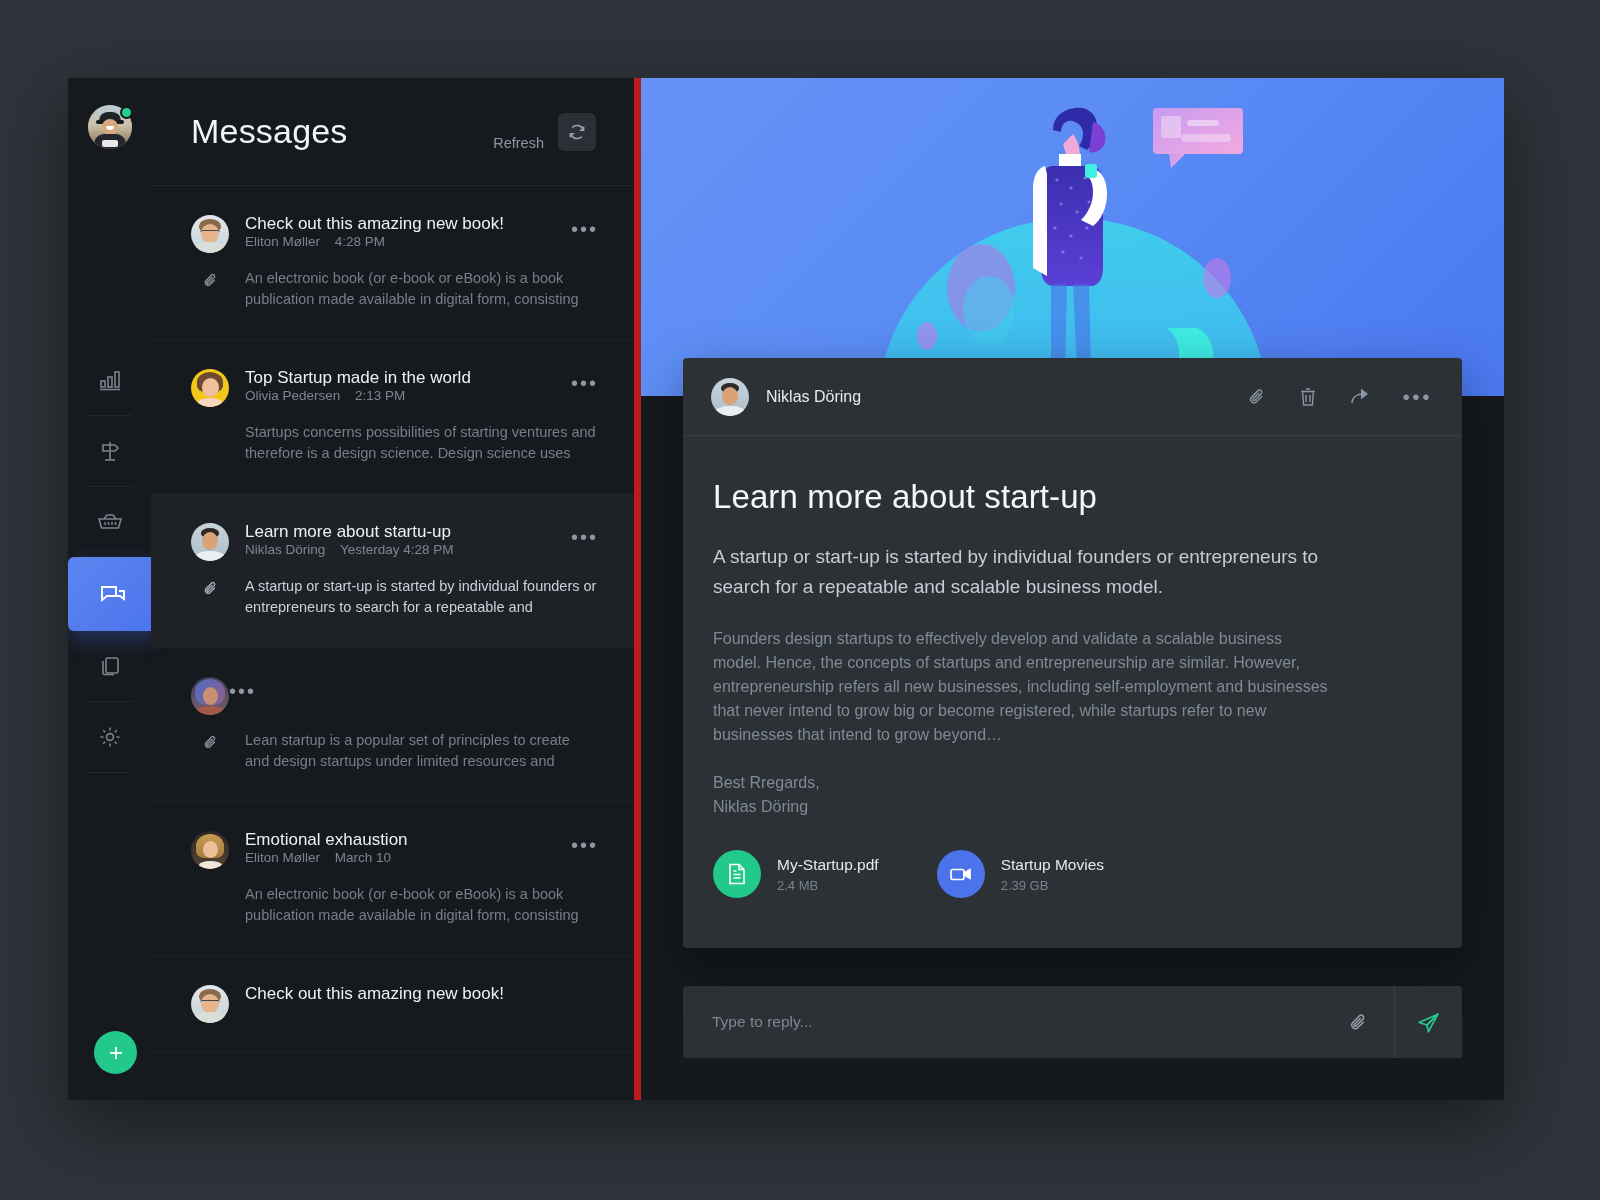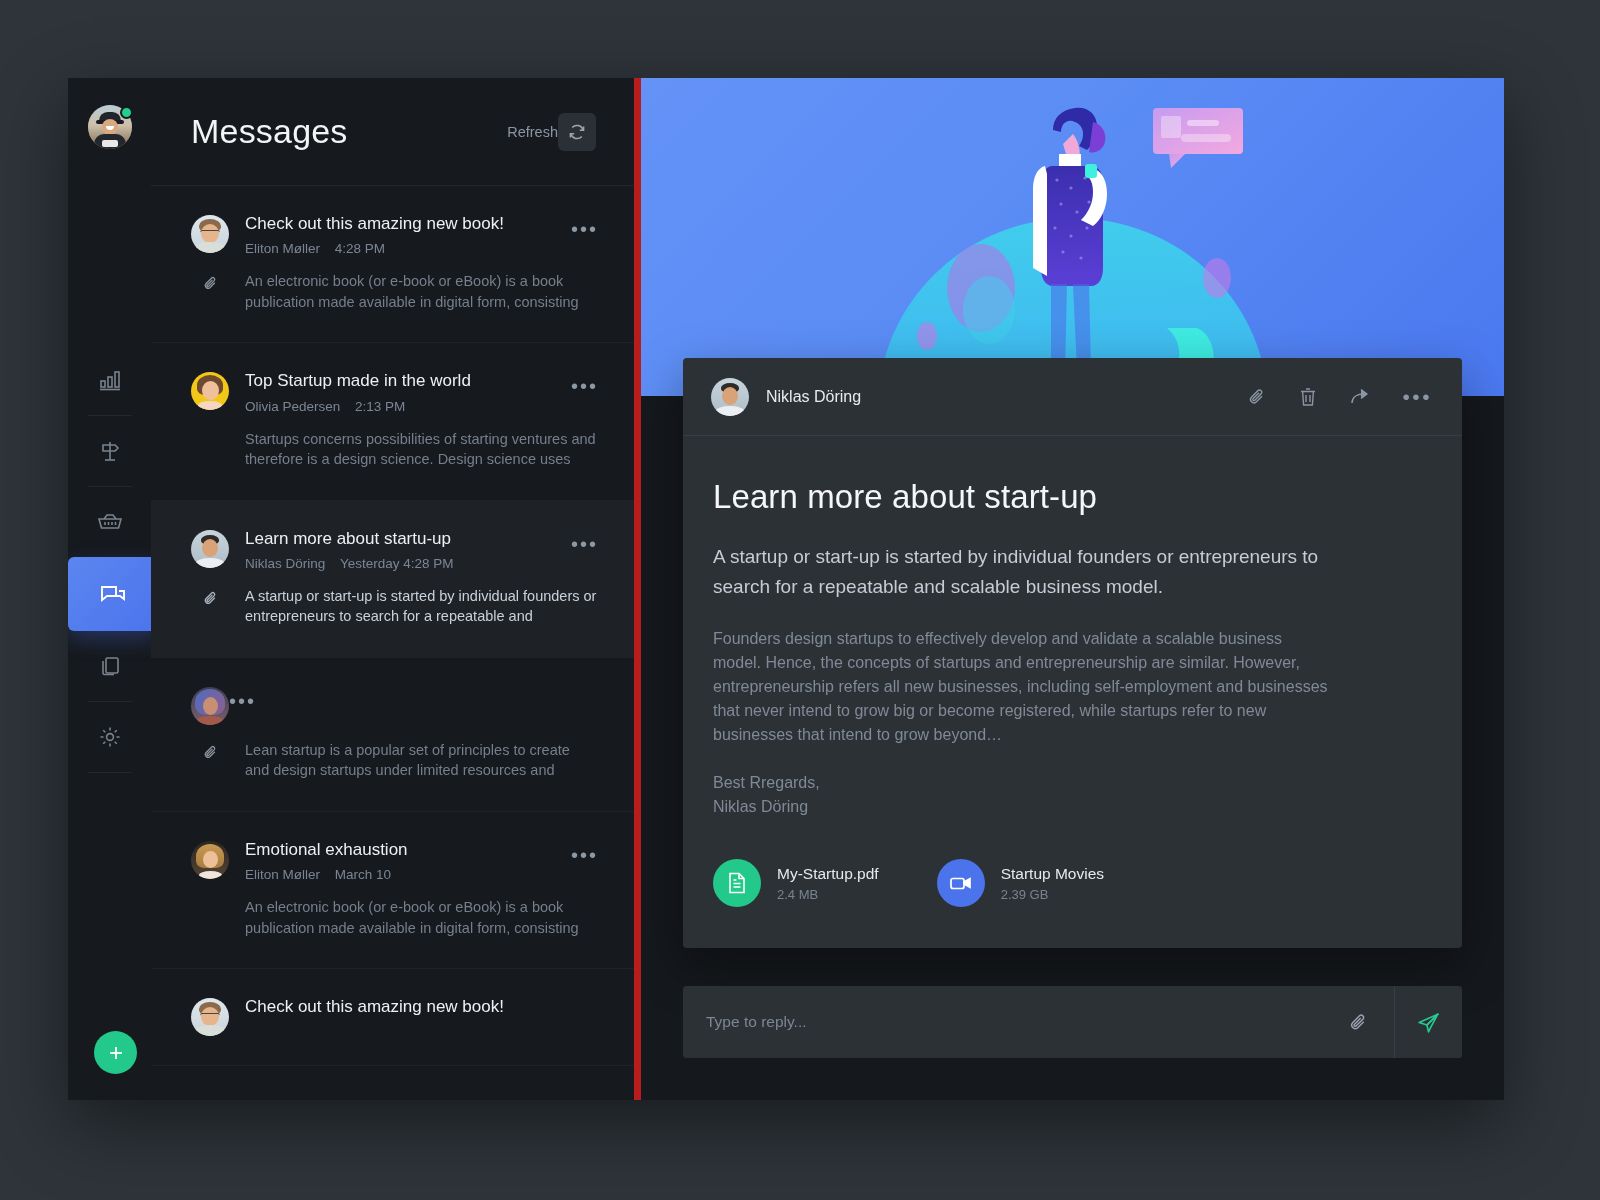--- a/index.html
+++ b/index.html
@@ -79,21 +79,21 @@
     border-right: 7px solid #b91c1c;
     overflow: hidden;
   }
   .list-head {
     height: 108px; flex: 0 0 108px;
     display: flex; align-items: center;
     padding: 0 38px 0 40px;
     border-bottom: 1px solid #23272c;
   }
   .list-title { font-size: 34px; font-weight: 400; color: #f2f4f6; letter-spacing: .2px; }
-  .head-right { margin-left: auto; display: flex; align-items: center; gap: 0; }
+  .head-right { margin-left: auto; display: flex; align-items: flex-end; gap: 14px; }
   .refresh-label { font-size: 14.5px; color: #8b96a3; }
   .refresh-btn {
     width: 38px; height: 38px; border-radius: 6px;
     background: #2a3036; border: none; cursor: pointer;
     display: flex; align-items: center; justify-content: center;
   }
 
   .list-scroll { flex: 1; overflow: hidden; }
   .msg {
     padding: 27px 36px 29px 40px;
@@ -103,21 +103,21 @@
   }
   .msg.selected { background: #1e2227; }
   .msg-top { display: flex; align-items: flex-start; }
   .msg-avatar {
     width: 38px; height: 38px; border-radius: 50%;
     flex: 0 0 38px; overflow: hidden; position: relative;
     margin-top: 2px;
   }
   .msg-meta { margin-left: 16px; flex: 1; min-width: 0; }
   .msg-subject { font-size: 17px; color: #eef1f4; line-height: 1.25; }
-  .msg-sub { margin-top: 7px; font-size: 13.5px; color: #7b8694; }
+  .msg-sub { font-size: 13.5px; color: #7b8694; }
   .msg-sub .time { margin-left: 11px; color: #7b8694; }
   .msg-dots {
     flex: 0 0 auto; color: #8d98a5; font-size: 20px; letter-spacing: 2px;
     margin-top: 6px; line-height: 1; background: none; border: none; cursor: pointer;
   }
   .msg-body { display: flex; margin-top: 15px; }
   .clip-cell { width: 38px; flex: 0 0 38px; display: flex; justify-content: center; padding-top: 3px; }
   .msg-preview {
     margin-left: 16px; font-size: 14.5px; line-height: 1.42;
     color: #767f8c; max-height: 42px; overflow: hidden;
@@ -166,37 +166,37 @@
   .detail-body { padding: 42px 40px 0 30px; flex: 1; overflow: hidden; }
   .detail-title { font-size: 33px; font-weight: 400; color: #f4f6f8; letter-spacing: .1px; }
   .detail-lead {
     margin-top: 26px; font-size: 19px; line-height: 1.58; color: #c5ccd4; max-width: 640px;
   }
   .detail-para {
     margin-top: 25px; font-size: 16px; line-height: 1.5; color: #7f8a96; max-width: 620px;
   }
   .detail-sign { margin-top: 24px; font-size: 16px; line-height: 1.5; color: #7f8a96; }
 
-  .attachments { margin-top: 40px; display: flex; gap: 58px; }
+  .attachments { margin-top: 31px; display: flex; gap: 58px; }
   .att { display: flex; align-items: center; cursor: pointer; }
   .att-ic {
     width: 48px; height: 48px; border-radius: 50%;
     display: flex; align-items: center; justify-content: center; flex: 0 0 48px;
   }
   .att-txt { margin-left: 16px; }
   .att-name { font-size: 15.5px; color: #e6eaee; }
   .att-size { margin-top: 4px; font-size: 13px; color: #79838f; }
 
   .reply-bar {
     position: absolute; left: 42px; bottom: 42px;
     width: 779px; height: 72px;
     background: #2c3136;
     border-radius: 3px;
     display: flex; align-items: center;
-    padding-left: 23px;
+    padding-left: 29px;
   }
   .reply-input {
     flex: 1; background: none; border: none; outline: none;
     font-family: "Liberation Sans", sans-serif;
     font-size: 15.5px; color: #cfd6dd;
   }
   .reply-input::placeholder { color: #7c8793; }
   .clip-btn { width: 72px; display: flex; align-items: center; justify-content: center; background: none; border: none; cursor: pointer; color: #9aa4b0; }
   .send-btn {
     width: 68px; height: 72px; display: flex; align-items: center; justify-content: center;

